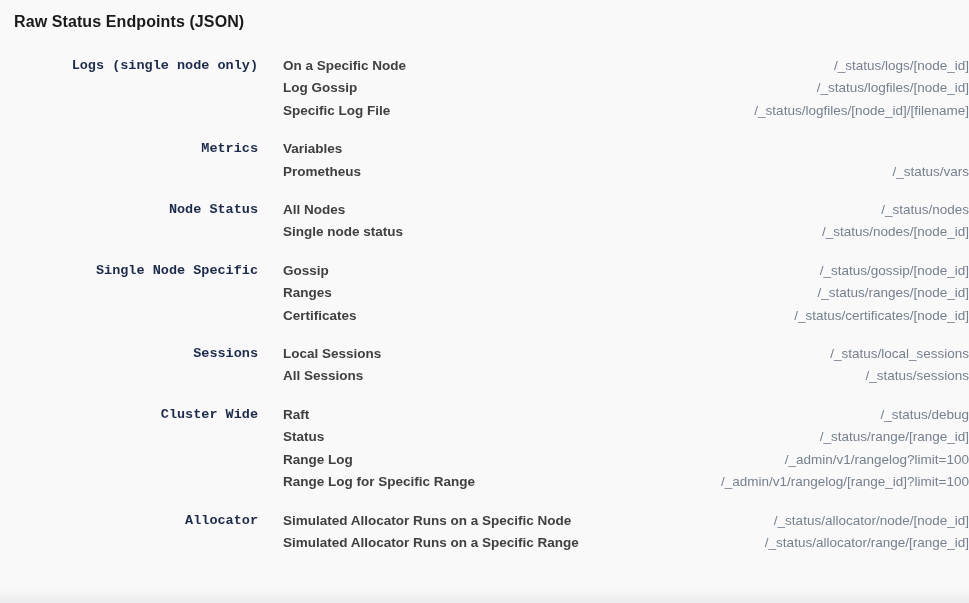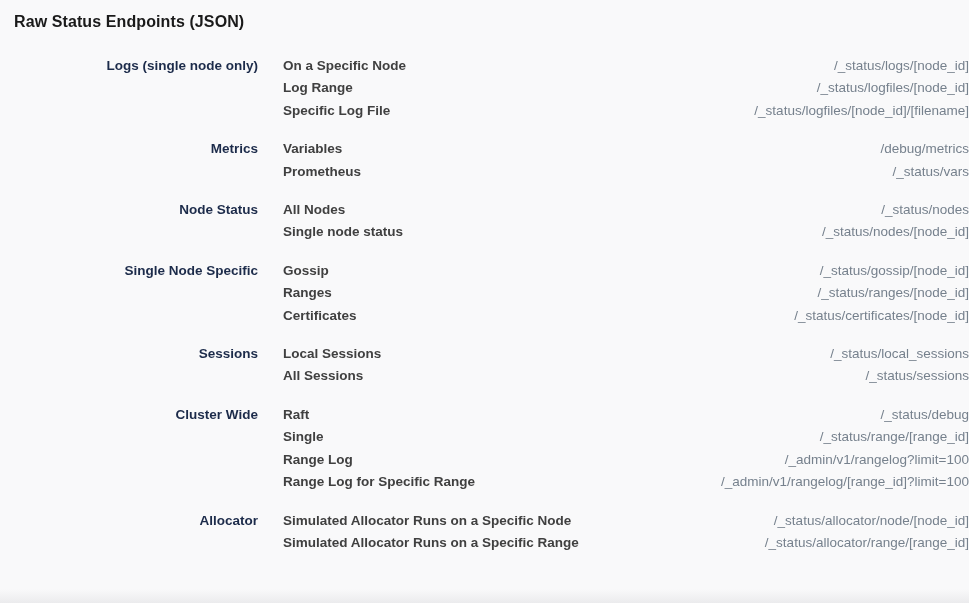--- a/index.html
+++ b/index.html
@@ -34,20 +34,21 @@
     grid-template-columns: 258px 332px 1fr;
     column-gap: 25px;
     line-height: 22.4px;
     font-size: 13.5px;
   }
   .row.section-end { margin-bottom: 16px; }
   .cell.label {
     text-align: right;
     color: #1c2b4a;
     font-weight: 600;
+    font-family: Liberation Mono, monospace;
   }
   .cell.link {
     color: #404040;
     font-weight: 600;
     text-decoration: none;
     justify-self: start;
   }
   .cell.url {
     color: #76818d;
     font-weight: 400;
@@ -69,34 +70,33 @@
   <h1 class="page-title">Raw Status Endpoints (JSON)</h1>
   <div class="endpoints-table">
   <div class="row">
     <div class="cell label">Logs (single node only)</div>
     <a class="cell link" href="#">On a Specific Node</a>
     <div class="cell url">/_status/logs/[node_id]</div>
   </div>
 
   <div class="row">
     <div class="cell label"></div>
-    <a class="cell link" href="#">Log Range</a>
+    <a class="cell link" href="#">Log Gossip</a>
     <div class="cell url">/_status/logfiles/[node_id]</div>
   </div>
 
   <div class="row section-end">
     <div class="cell label"></div>
     <a class="cell link" href="#">Specific Log File</a>
     <div class="cell url">/_status/logfiles/[node_id]/[filename]</div>
   </div>
 
   <div class="row">
     <div class="cell label">Metrics</div>
     <a class="cell link" href="#">Variables</a>
-    <div class="cell url">/debug/metrics</div>
   </div>
 
   <div class="row section-end">
     <div class="cell label"></div>
     <a class="cell link" href="#">Prometheus</a>
     <div class="cell url">/_status/vars</div>
   </div>
 
   <div class="row">
     <div class="cell label">Node Status</div>
@@ -142,21 +142,21 @@
   </div>
 
   <div class="row">
     <div class="cell label">Cluster Wide</div>
     <a class="cell link" href="#">Raft</a>
     <div class="cell url">/_status/debug</div>
   </div>
 
   <div class="row">
     <div class="cell label"></div>
-    <a class="cell link" href="#">Single</a>
+    <a class="cell link" href="#">Status</a>
     <div class="cell url">/_status/range/[range_id]</div>
   </div>
 
   <div class="row">
     <div class="cell label"></div>
     <a class="cell link" href="#">Range Log</a>
     <div class="cell url">/_admin/v1/rangelog?limit=100</div>
   </div>
 
   <div class="row section-end">

